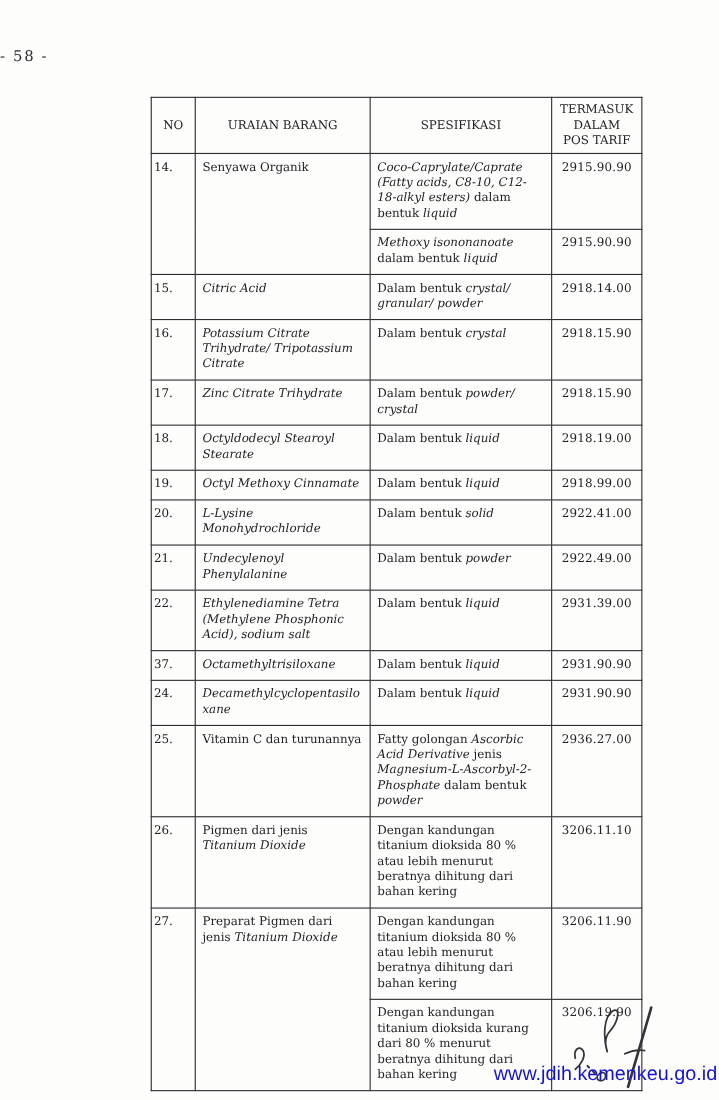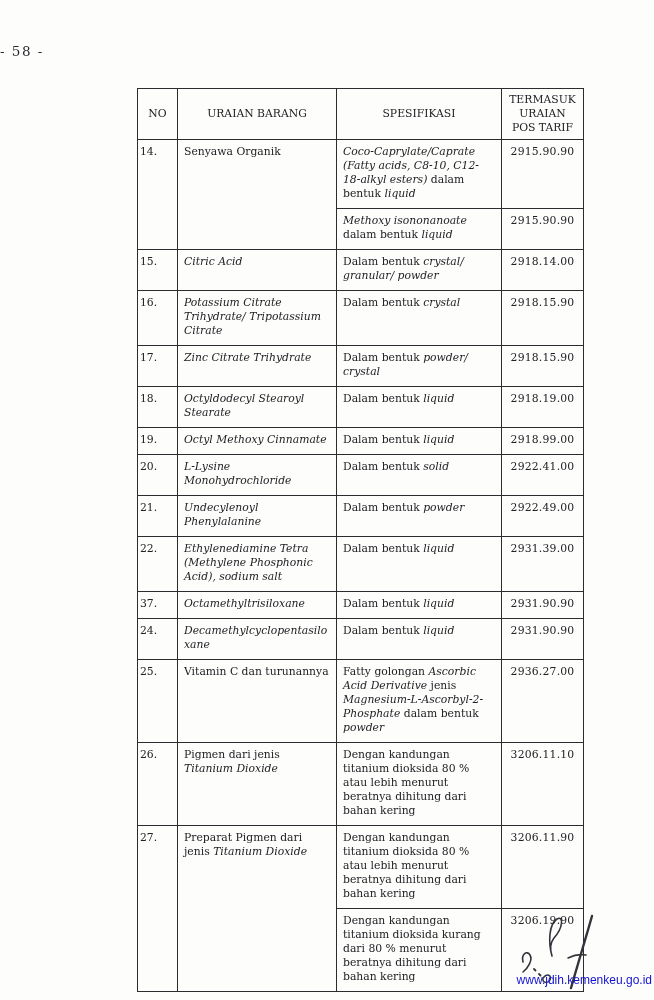--- a/index.html
+++ b/index.html
@@ -53,21 +53,21 @@
   .i { font-style: italic; text-align: right; }
   .signature-wrap {
     position: absolute;
     left: 500px; top: 912px;
     width: 115px; height: 82px;
   }
   .footer-url {
     position: absolute;
     right: 2px; bottom: 13px;
     font-family: "Liberation Sans", sans-serif;
-    font-size: 12px;
+    font-size: 18px;
     color: #1413d3;
   }
 </style>
 </head>
 <body>
 
 <div class="page-number">- 58 -</div>
 
 <table class="tariff-table">
   <colgroup>
@@ -75,21 +75,21 @@
     <col style="width:159px">
     <col style="width:165px">
     <col style="width:82px">
   </colgroup>
   <thead id="table-head">
       <tr>
         <th>NO</th>
         <th>URAIAN BARANG</th>
         <th>SPESIFIKASI</th>
         <th>TERMASUK
-URAIAN
+DALAM
 POS TARIF</th>
       </tr>
     </thead>
   <tbody id="table-body">
       <tr>
         <td class="cell-no" rowspan="2">14.</td>
         <td class="cell-item" rowspan="2"><span>Senyawa Organik</span></td>
         <td class="cell-spec"><span class="i">Coco-Caprylate/Caprate (Fatty acids, C8-10, C12-18-alkyl esters)</span><span> dalam bentuk </span><span class="i">liquid</span></td>
         <td class="cell-tariff">2915.90.90</td>
       </tr>

